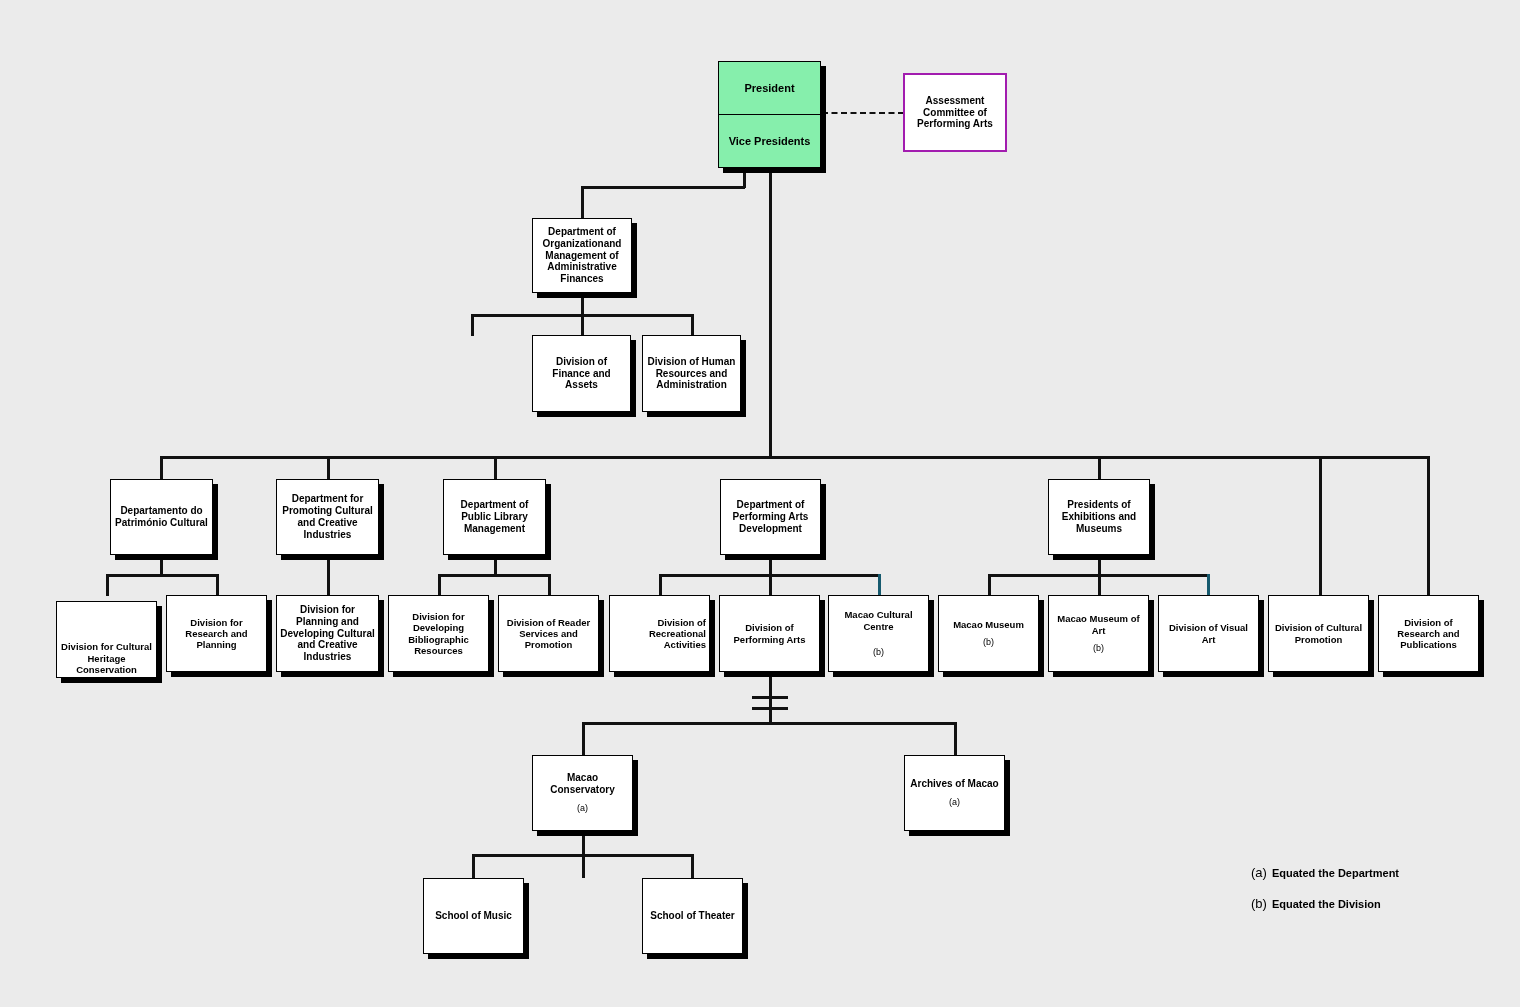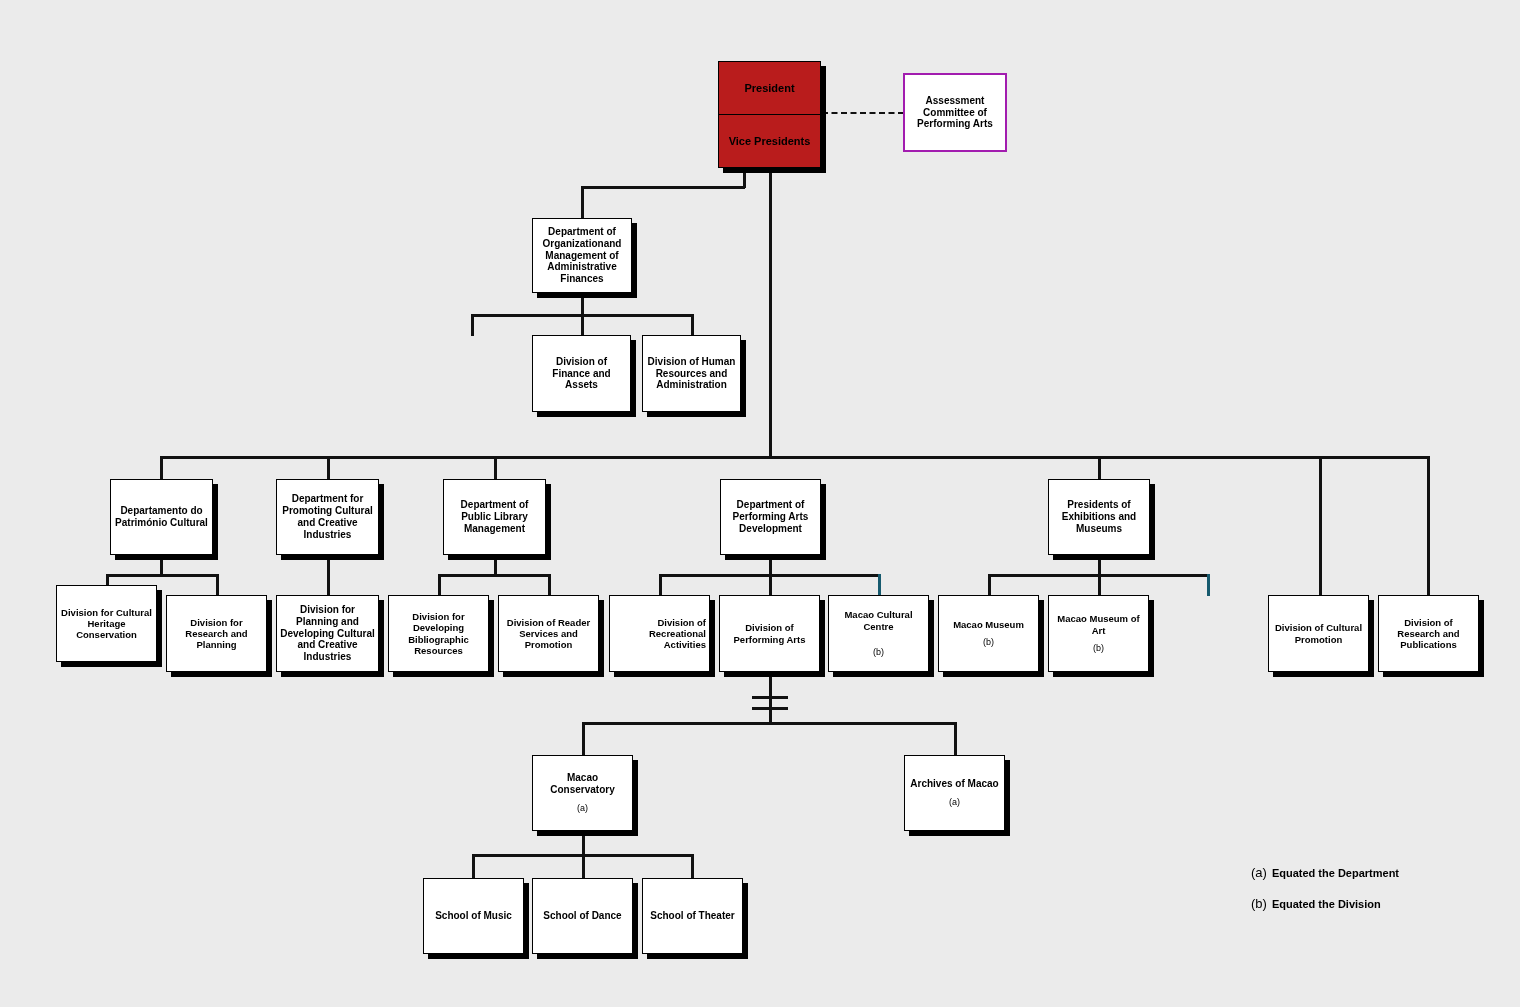--- a/index.html
+++ b/index.html
@@ -46,21 +46,21 @@
     display: block;
     width: 100%;
     font-weight: normal;
     font-size: 9px;
     margin-top: 7px;
   }
   
   .stacked {
     position: absolute;
     box-sizing: border-box;
-    background: #b91c1c;
+    background: #86efac;
     border: 1.6px solid #000000;
     box-shadow: 5px 5px 0 0 #000000;
     display: flex;
     flex-direction: column;
     z-index: 5;
   }
   .stacked .cell {
     flex: 1 1 50%;
     display: flex;
     align-items: center;
@@ -199,21 +199,21 @@
   <div class="node" style="left:443px; top:479px; width:103px; height:76px; font-size:10px;">
     <span class="label">Department of Public Library Management</span>
   </div>
   <div class="node" style="left:720px; top:479px; width:101px; height:76px; font-size:10px;">
     <span class="label">Department of Performing Arts Development</span>
   </div>
   <div class="node" style="left:1048px; top:479px; width:102px; height:76px; font-size:10px;">
     <span class="label">Presidents of Exhibitions and Museums</span>
   </div>
 
-  <div class="node" style="left:56px; top:585px; width:101px; height:77px; font-size:9.5px;">
+  <div class="node" style="left:56px; top:601px; width:101px; height:77px; font-size:9.5px;justify-content:flex-end;">
     <span class="label">Division for Cultural Heritage Conservation</span>
   </div>
   <div class="node" style="left:166px; top:595px; width:101px; height:77px; font-size:9.5px;">
     <span class="label">Division for Research and Planning</span>
   </div>
   <div class="node" style="left:276px; top:595px; width:103px; height:77px; font-size:10px;">
     <span class="label">Division for Planning and Developing Cultural and Creative Industries</span>
   </div>
   <div class="node" style="left:388px; top:595px; width:101px; height:77px; font-size:9.5px;">
     <span class="label">Division for Developing Bibliographic Resources</span>
@@ -232,42 +232,42 @@
     <span class="sub">(b)</span>
   </div>
   <div class="node" style="left:938px; top:595px; width:101px; height:77px; font-size:9.5px;">
     <span class="label">Macao Museum</span>
     <span class="sub">(b)</span>
   </div>
   <div class="node" style="left:1048px; top:595px; width:101px; height:77px; font-size:9.5px;">
     <span class="label">Macao Museum of Art</span>
     <span class="sub">(b)</span>
   </div>
+  <div class="node" style="left:1158px; top:595px; width:101px; height:77px; font-size:9.5px;">
+    <span class="label">Division of Visual Art</span>
+  </div>
   <div class="node" style="left:1268px; top:595px; width:101px; height:77px; font-size:9.5px;">
     <span class="label">Division of Cultural Promotion</span>
   </div>
   <div class="node" style="left:1378px; top:595px; width:101px; height:77px; font-size:9.5px;">
     <span class="label">Division of Research and Publications</span>
   </div>
 
   <div class="node" style="left:532px; top:755px; width:101px; height:76px; font-size:10px;">
     <span class="label">Macao Conservatory</span>
     <span class="sub">(a)</span>
   </div>
   <div class="node" style="left:904px; top:755px; width:101px; height:76px; font-size:10px;">
     <span class="label">Archives of Macao</span>
     <span class="sub">(a)</span>
   </div>
 
   <div class="node" style="left:423px; top:878px; width:101px; height:76px; font-size:10px;">
     <span class="label">School of Music</span>
   </div>
-  <div class="node" style="left:532px; top:878px; width:101px; height:76px; font-size:10px;">
-    <span class="label">School of Dance</span>
-  </div>
   <div class="node" style="left:642px; top:878px; width:101px; height:76px; font-size:10px;">
     <span class="label">School of Theater</span>
   </div>
 
   <div class="legend" style="left:1251px; top:865px;">
     <span class="mk">(a)</span><span>Equated the Department</span>
   </div>
   <div class="legend" style="left:1251px; top:896px;">
     <span class="mk">(b)</span><span>Equated the Division</span>
   </div>

